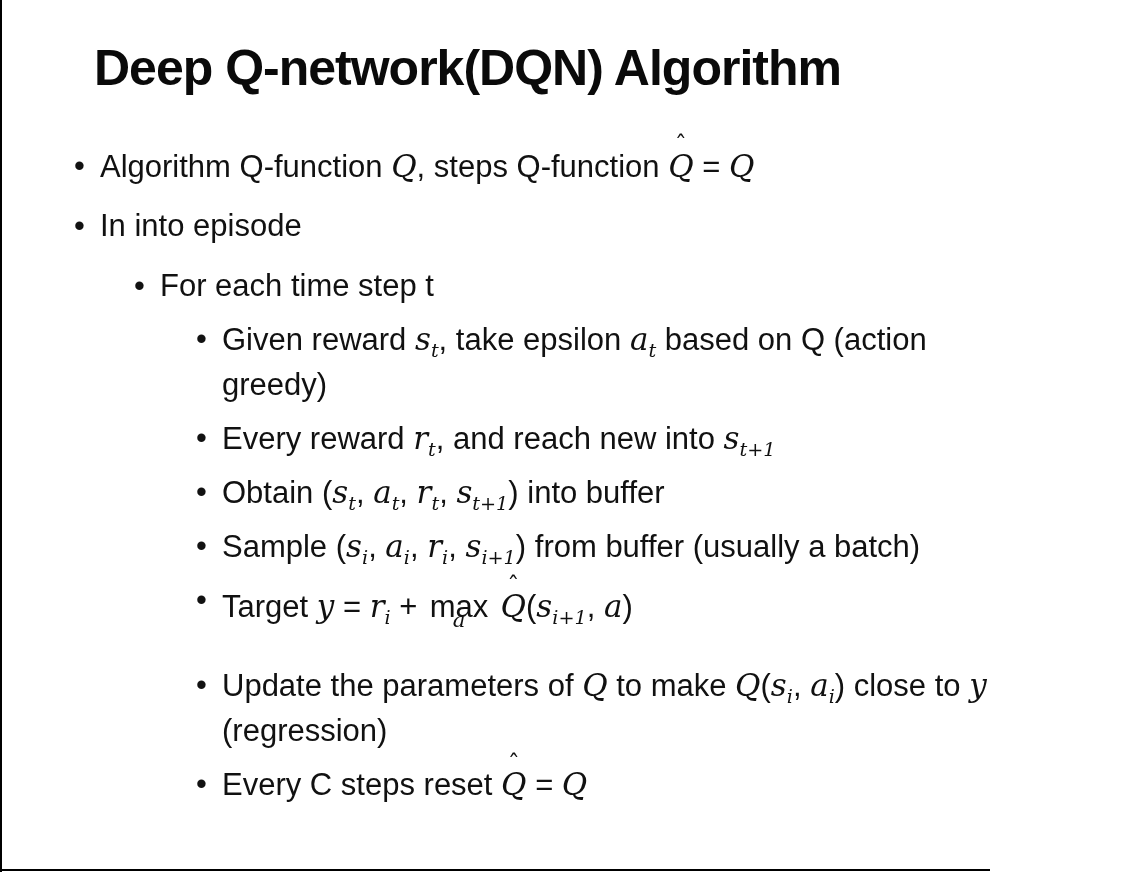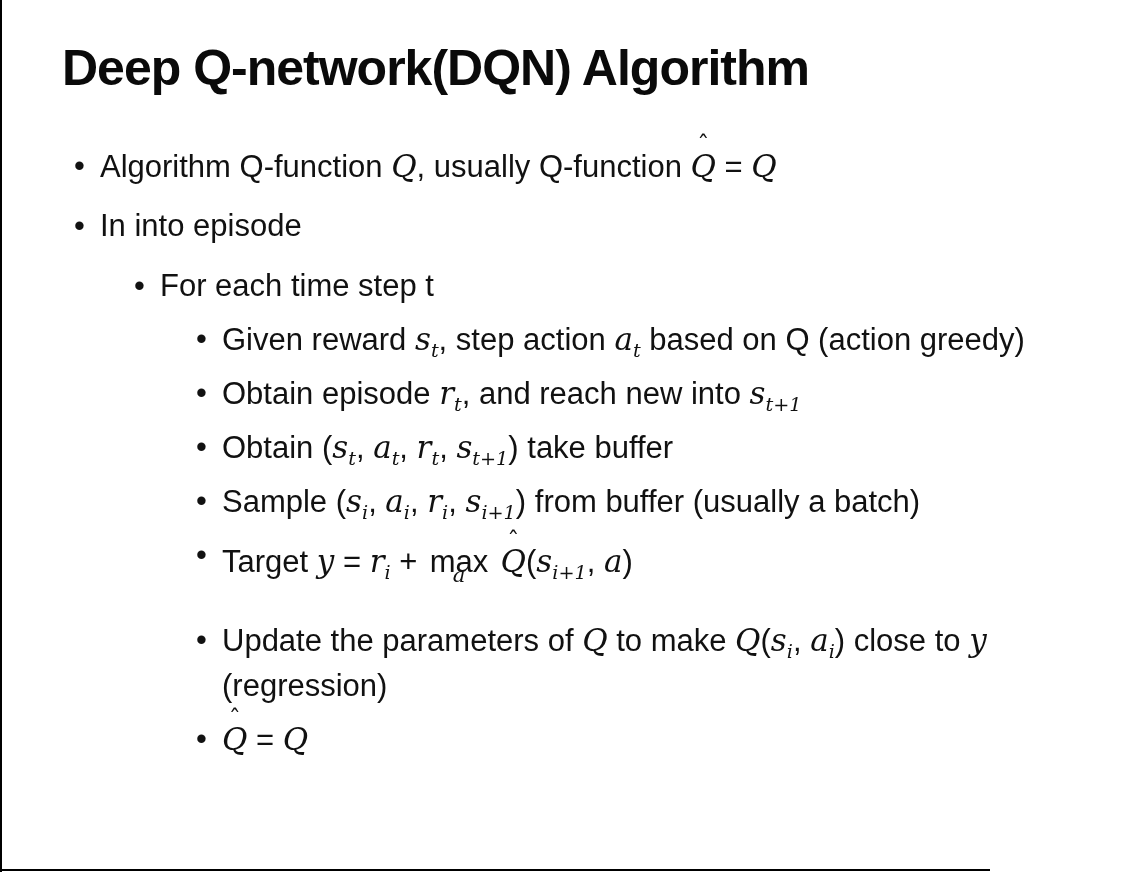--- a/index.html
+++ b/index.html
@@ -4,21 +4,21 @@
 <style>
   html,body{margin:0;padding:0;}
   body{
     width:1124px;height:872px;position:relative;overflow:hidden;
     background:#ffffff;color:#111111;
     font-family:"Liberation Sans",sans-serif;
   }
   .edge-left{position:absolute;left:0;top:0;width:2px;height:872px;background:#000;}
   .edge-bottom{position:absolute;left:0;top:869px;width:990px;height:2px;background:#000;}
   .title{
-    margin:0;padding:40px 20px 0 62px;
+    margin:0;padding:40px 20px 0 94px;
     font-size:50px;line-height:1.15;font-weight:bold;color:#0a0a0a;
     letter-spacing:-1px;
   }
   .bullets{margin-top:46px;font-size:31px;line-height:1.45;}
   .bullet{display:flex;margin-bottom:8px;}
   .b1{margin-left:74px;margin-right:40px;margin-bottom:15px;}
   .b2{margin-left:134px;margin-right:40px;}
   .b3{margin-left:196px;margin-right:84px;}
   .marker{flex:0 0 26px;}
   .content{flex:1;}
@@ -42,52 +42,52 @@
 
 <div>
   <div class="edge-left"></div>
   <div class="edge-bottom"></div>
 
   <h1 class="title">Deep Q-network(DQN) Algorithm</h1>
 
   <div class="bullets">
       <div class="bullet b1">
         <span class="marker">•</span>
-        <span class="content"><span class="rt">Algorithm Q-function </span><span class="mv">Q</span><span class="rt">, usually Q-function </span><span class="mv hatwrap"><span class="hatmark">ˆ</span>Q</span><span class="rt"> = </span><span class="mv">Q</span></span>
+        <span class="content"><span class="rt">Algorithm Q-function </span><span class="mv">Q</span><span class="rt">, steps Q-function </span><span class="mv hatwrap"><span class="hatmark">ˆ</span>Q</span><span class="rt"> = </span><span class="mv">Q</span></span>
       </div>
       <div class="bullet b1">
         <span class="marker">•</span>
         <span class="content"><span class="rt">In into episode</span></span>
       </div>
       <div class="bullet b2">
         <span class="marker">•</span>
         <span class="content"><span class="rt">For each time step t</span></span>
       </div>
       <div class="bullet b3">
         <span class="marker">•</span>
-        <span class="content"><span class="rt">Given reward </span><span class="mv">s<sub class="msub">t</sub></span><span class="rt">, step action </span><span class="mv">a<sub class="msub">t</sub></span><span class="rt"> based on Q (action greedy)</span></span>
+        <span class="content"><span class="rt">Given reward </span><span class="mv">s<sub class="msub">t</sub></span><span class="rt">, take epsilon </span><span class="mv">a<sub class="msub">t</sub></span><span class="rt"> based on Q (action greedy)</span></span>
       </div>
       <div class="bullet b3">
         <span class="marker">•</span>
-        <span class="content"><span class="rt">Obtain episode </span><span class="mv">r<sub class="msub">t</sub></span><span class="rt">, and reach new into </span><span class="mv">s<sub class="msub">t+1</sub></span></span>
+        <span class="content"><span class="rt">Every reward </span><span class="mv">r<sub class="msub">t</sub></span><span class="rt">, and reach new into </span><span class="mv">s<sub class="msub">t+1</sub></span></span>
       </div>
       <div class="bullet b3">
         <span class="marker">•</span>
-        <span class="content"><span class="rt">Obtain (</span><span class="mv">s<sub class="msub">t</sub></span><span class="rt">, </span><span class="mv">a<sub class="msub">t</sub></span><span class="rt">, </span><span class="mv">r<sub class="msub">t</sub></span><span class="rt">, </span><span class="mv">s<sub class="msub">t+1</sub></span><span class="rt">) take buffer</span></span>
+        <span class="content"><span class="rt">Obtain (</span><span class="mv">s<sub class="msub">t</sub></span><span class="rt">, </span><span class="mv">a<sub class="msub">t</sub></span><span class="rt">, </span><span class="mv">r<sub class="msub">t</sub></span><span class="rt">, </span><span class="mv">s<sub class="msub">t+1</sub></span><span class="rt">) into buffer</span></span>
       </div>
       <div class="bullet b3">
         <span class="marker">•</span>
         <span class="content"><span class="rt">Sample (</span><span class="mv">s<sub class="msub">i</sub></span><span class="rt">, </span><span class="mv">a<sub class="msub">i</sub></span><span class="rt">, </span><span class="mv">r<sub class="msub">i</sub></span><span class="rt">, </span><span class="mv">s<sub class="msub">i+1</sub></span><span class="rt">) from buffer (usually a batch)</span></span>
       </div>
       <div class="bullet b3 extra-space">
         <span class="marker">•</span>
         <span class="content"><span class="rt">Target </span><span class="mv">y</span><span class="rt"> = </span><span class="mv">r<sub class="msub">i</sub></span><span class="rt"> + </span><span class="maxop"><span class="opname">max</span><span class="opunder">a</span></span><span class="rt"> </span><span class="mv hatwrap"><span class="hatmark">ˆ</span>Q</span><span class="rt">(</span><span class="mv">s<sub class="msub">i+1</sub></span><span class="rt">, </span><span class="mv">a</span><span class="rt">)</span></span>
       </div>
       <div class="bullet b3">
         <span class="marker">•</span>
         <span class="content"><span class="rt">Update the parameters of </span><span class="mv">Q</span><span class="rt"> to make </span><span class="mv">Q</span><span class="rt">(</span><span class="mv">s<sub class="msub">i</sub></span><span class="rt">, </span><span class="mv">a<sub class="msub">i</sub></span><span class="rt">) close to </span><span class="mv">y</span><span class="rt"> (regression)</span></span>
       </div>
       <div class="bullet b3">
         <span class="marker">•</span>
-        <span class="content"><span class="mv hatwrap"><span class="hatmark">ˆ</span>Q</span><span class="rt"> = </span><span class="mv">Q</span></span>
+        <span class="content"><span class="rt">Every C steps reset </span><span class="mv hatwrap"><span class="hatmark">ˆ</span>Q</span><span class="rt"> = </span><span class="mv">Q</span></span>
       </div>
     </div>
 </div>
 
 </body></html>

